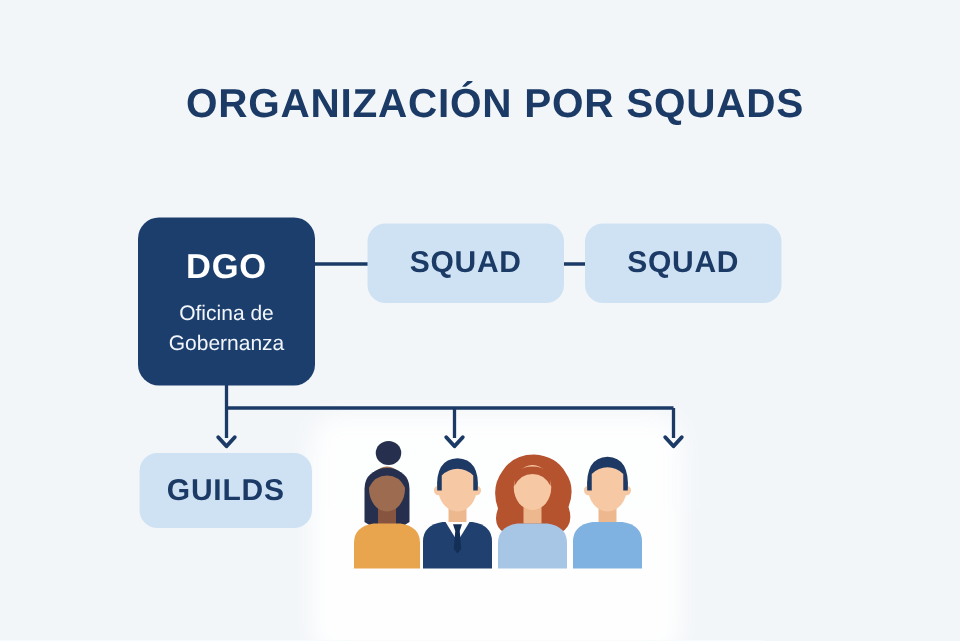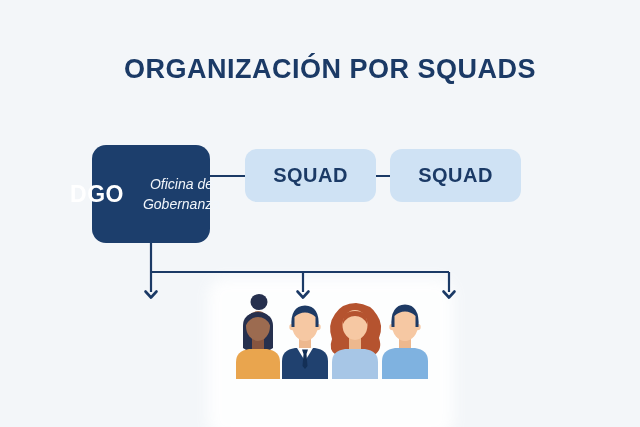--- a/index.html
+++ b/index.html
@@ -22,26 +22,26 @@
     position:absolute;left:208px;top:278px;width:246px;height:160px;
     background:var(--c-halo,#ffffff);
     border-radius:18px;opacity:.9;filter:blur(7px);
   }
   svg.connectors{position:absolute;left:0;top:0;pointer-events:none;}
   .node{
     position:absolute;display:flex;align-items:center;justify-content:center;
     box-sizing:border-box;text-align:center;
   }
   .node-dgo{
-    left:92px;top:145px;width:118px;height:98px;
+    left:92px;top:145px;width:118px;height:112px;
     background:var(--c-navy,#1c3e6c);border-radius:14px;
-    gap:7px;color:#fff;align-items:center;
+    flex-direction:column;gap:7px;color:#fff;align-items:center;
   }
   .node-dgo .main{font-size:23px;font-weight:bold;letter-spacing:.5px;}
-  .node-dgo .sub{font-size:14px;line-height:20px;font-weight:400;padding:0 12px;color:#f2f6fb;font-style:italic;}
+  .node-dgo .sub{font-size:14px;line-height:20px;font-weight:400;padding:0 12px;color:#f2f6fb;}
   .node-squad1{left:245px;top:149px;}
   .node-squad2{left:390px;top:149px;}
   .squad{
     width:131px;height:53px;
     background:var(--c-box-blue,#cfe2f4);border-radius:12px;
     color:var(--c-title,#1b3a66);font-size:20px;font-weight:bold;letter-spacing:.5px;
   }
   .node-guilds{
     left:93px;top:302px;width:115px;height:50px;
     background:var(--c-box-blue,#cfe2f4);border-radius:12px;
@@ -79,20 +79,21 @@
 
   <div class="node node-dgo">
     <div class="main">DGO</div>
     <div class="sub">Oficina de Gobernanza</div>
   </div>
 
   <div class="node squad node-squad1">SQUAD</div>
 
   <div class="node squad node-squad2">SQUAD</div>
 
+  <div class="node node-guilds">GUILDS</div>
 
   <svg class="people" width="220" height="88" viewBox="0 0 220 88">
 
     <g>
       <path d="M 21,56 L 21,34 Q 21,21 36,21 Q 51,21 51,34 L 51,56 Q 44,61 36,61 Q 28,61 21,56 Z" fill="var(--c-hair-dark,#26304e)"></path>
       <ellipse cx="37" cy="10" rx="8.5" ry="8" fill="var(--c-hair-dark,#26304e)"></ellipse>
       <rect x="30" y="44" width="12" height="14" fill="var(--c-skin-a-shade,#87553f)"></rect>
       <path d="M 14,87 L 14,70 Q 14,59 27,57 L 45,57 Q 58,59 58,70 L 58,87 Z" fill="var(--c-top-orange,#e9a54e)"></path>
       <ellipse cx="36" cy="34" rx="12" ry="15" fill="var(--c-skin-a,#9c6b50)"></ellipse>
       <path d="M 24,33 Q 23,20 36,20 Q 49,20 48,33 Q 44,25 36,25 Q 28,25 24,33 Z" fill="var(--c-hair-dark,#26304e)"></path>

